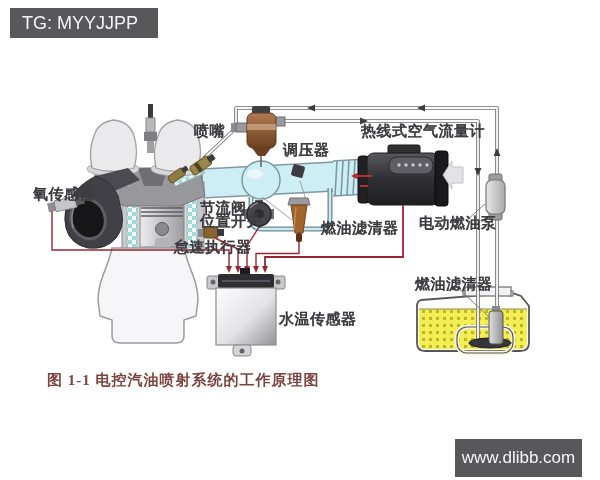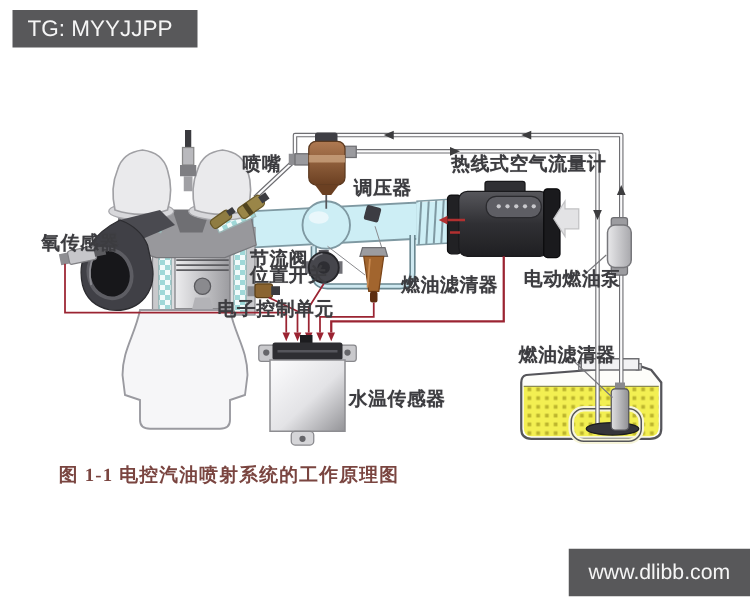--- a/index.html
+++ b/index.html
@@ -4,21 +4,21 @@
 <style>
   html,body{margin:0;padding:0;}
   #stage{position:relative;width:600px;height:480px;background:#ffffff;overflow:hidden;
          font-family:"Liberation Sans","DejaVu Sans",sans-serif;}
   #art{position:absolute;left:0;top:0;}
   .lbl{position:absolute;font-size:15px;font-weight:700;color:#3c3c40;letter-spacing:.5px;
        white-space:nowrap;text-shadow:0 0 .6px rgba(70,70,70,.55);}
   .lbl2{line-height:13px;}
   .wm{position:absolute;background:#58585a;color:#f5f5f5;display:flex;align-items:center;}
   #wm-tg{left:10px;top:8px;width:148px;height:30px;font-size:18px;padding-left:12px;box-sizing:border-box;}
-  #wm-site{left:455px;top:439px;width:145px;height:38px;font-size:17px;justify-content:center;}
+  #wm-site{left:455px;top:439px;width:127px;height:38px;font-size:17px;justify-content:center;}
   #caption{position:absolute;left:0;top:371px;width:585px;
            font-family:Liberation Serif, serif;font-size:15px;font-weight:700;
            color:#7a4540;letter-spacing:1px;padding-left:47px;}
 </style>
 </head>
 <body>
 
 <div id="stage">
 
 <svg id="art" width="600" height="480" viewBox="0 0 600 480">
@@ -266,21 +266,21 @@
 
 <div class="lbl" style="left:194px;top:122px">喷嘴</div>
 <div class="lbl" style="left:283px;top:141px">调压器</div>
 <div class="lbl" style="left:361px;top:122px">热线式空气流量计</div>
 <div class="lbl" style="left:33px;top:185px">氧传感器</div>
 <div class="lbl lbl2" style="left:200px;top:201px;width:46px">
   <div>节流阀</div>
   <div>位置开关</div>
 </div>
 <div class="lbl" style="left:321px;top:219px">燃油滤清器</div>
-<div class="lbl" style="left:174px;top:238px">电子控制单元</div>
+<div class="lbl" style="left:174px;top:238px">怠速执行器</div>
 <div class="lbl" style="left:419px;top:214px">电动燃油泵</div>
 <div class="lbl" style="left:415px;top:275px">燃油滤清器</div>
 <div class="lbl" style="left:279px;top:310px">水温传感器</div>
 
 <div id="caption">图 1-1 电控汽油喷射系统的工作原理图</div>
 
 <div class="wm" id="wm-tg">TG: MYYJJPP</div>
 <div class="wm" id="wm-site">www.dlibb.com</div>
 
 </div>

